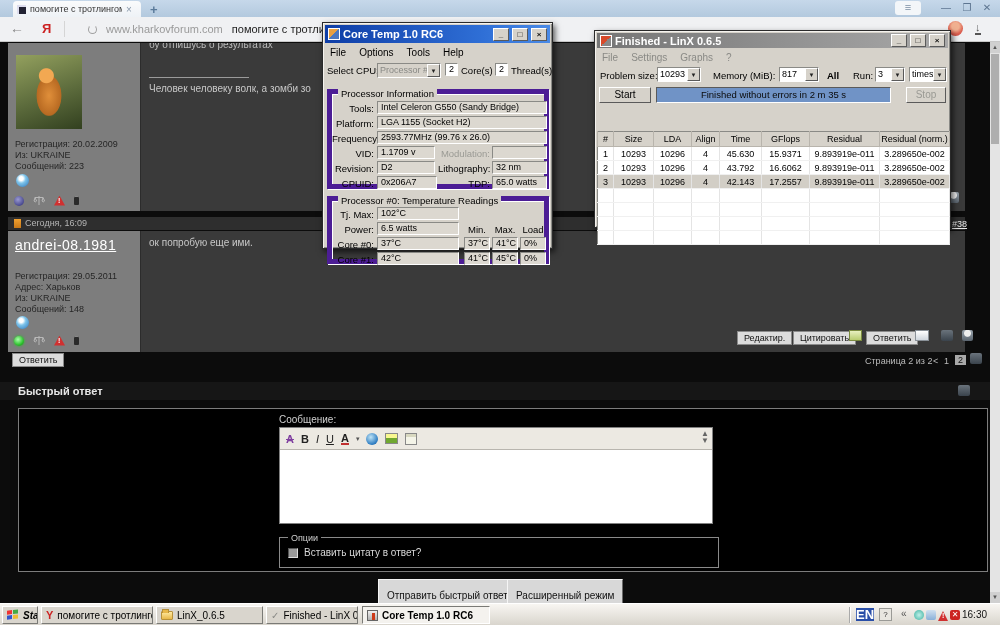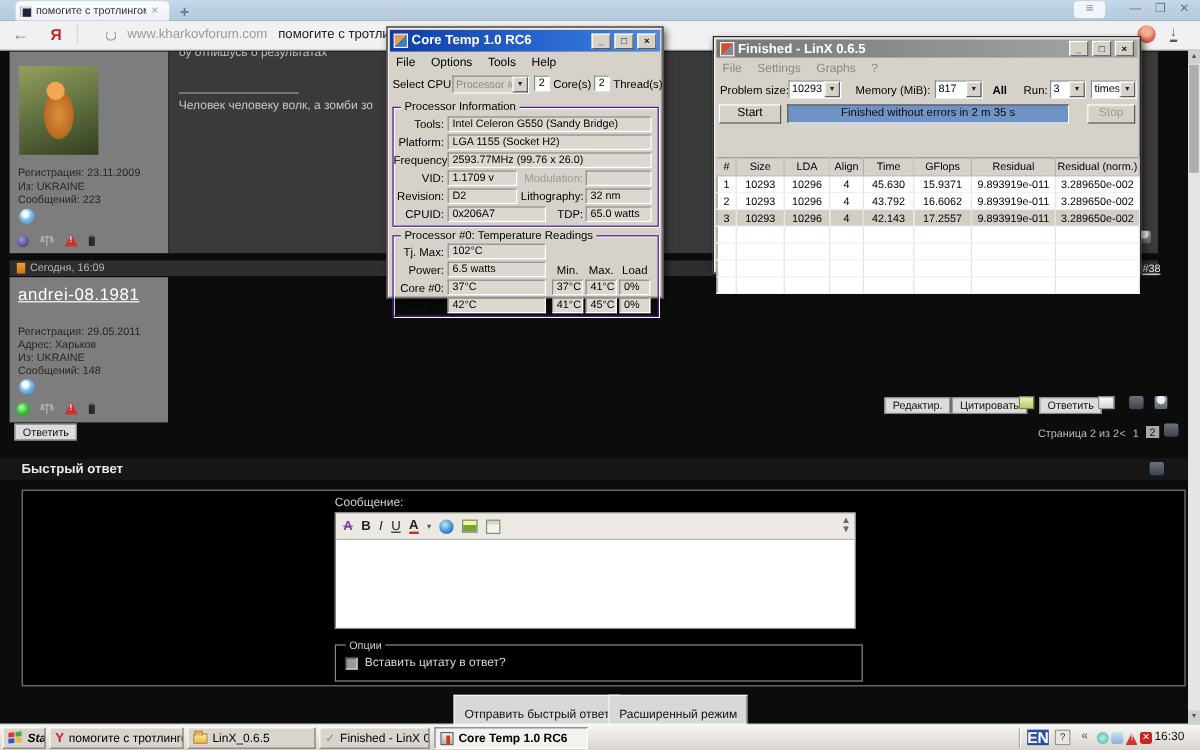--- a/index.html
+++ b/index.html
@@ -89,21 +89,21 @@
   box-shadow:inset 1px 1px 0 #f4f2ee,inset -1px -1px 0 #8a8a86,2px 3px 6px rgba(0,0,0,.65);}
 .tbar{height:18px;display:flex;align-items:center;gap:3px;padding:0 3px;margin:2px;color:#fff;font-weight:bold;font-size:11px;}
 .tbar.active{background:linear-gradient(90deg,#0e3da6,#2f6fd6 70%,#4a8ae6);}
 .tbar.inactive{background:linear-gradient(90deg,#767676,#a8a8a8);}
 .appicon{width:12px;height:12px;flex:none;background:linear-gradient(135deg,#e8a040 50%,#4a78c0 50%);border:1px solid #fff;}
 .tb-title{flex:1;white-space:nowrap;overflow:hidden;}
 .tbtn{width:16px;height:13px;background:#d6d2ca;border:1px solid;border-color:#fff #5a5a5a #5a5a5a #fff;
   color:#111;font-size:8px;text-align:center;line-height:11px;font-weight:bold;flex:none;}
 .menurow{display:flex;gap:13px;padding:2px 7px;font-size:10px;height:15px;}
 .menurow.gray span{color:#8a8a86;}
-.grp{position:absolute;border:1px solid #4c1d95;box-shadow:inset 1px 1px 0 #fff, 1px 1px 0 #fff;}
+.grp{position:absolute;border:5px solid #4c1d95;box-shadow:inset 1px 1px 0 #fff, 1px 1px 0 #fff;}
 .grp .glabel{position:absolute;left:6px;top:-6px;background:#d6d2ca;padding:0 3px;font-size:9.5px;}
 .cfield{position:absolute;background:#dcd8d0;border:1px solid;border-color:#8a8a86 #fff #fff #8a8a86;
   height:13px;line-height:11px;padding:0 3px;font-size:9px;white-space:nowrap;overflow:hidden;}
 .clabel{position:absolute;font-size:9.5px;text-align:right;white-space:nowrap;}
 .graylbl{color:#9a9a94;}
 .combo{position:absolute;height:15px;background:#fff;border:1px solid;border-color:#8a8a86 #fff #fff #8a8a86;
   font-size:9px;line-height:13px;padding:0 2px;}
 .combo .cbtn{position:absolute;right:0;top:0;width:13px;height:13px;background:#d6d2ca;border:1px solid;
   border-color:#fff #5a5a5a #5a5a5a #fff;font-size:6px;text-align:center;line-height:12px;color:#222;}
 .combo.disabled{background:#d6d2ca;color:#8a8a86;}
@@ -169,21 +169,21 @@
     </span>
     <span class="avatar-dot"></span>
     <span class="dl-icon">↓</span>
   </div>
 
   <div id="page">
 
     <div class="post" style="top:1px;height:168px;">
       <div class="ucol">
         <div class="cat-avatar"></div>
-        <div class="uinfo" style="top:96px">Регистрация: 23.11.2009</div>
+        <div class="uinfo" style="top:96px">Регистрация: 20.02.2009</div>
         <div class="uinfo" style="top:107px">Из: UKRAINE</div>
         <div class="uinfo" style="top:118px">Сообщений: 223</div>
         <span class="icq" style="top:131px"></span>
         <div class="irow" style="top:152px">
           <span class="dot1"></span>
           <svg width="12" height="11" viewBox="0 0 12 11">
               <path d="M6 1v9M2 2.5h8M2 2.5 1 6a1.6 1.6 0 0 0 2.6 0zM10 2.5 9 6a1.6 1.6 0 0 0 2.6 0z" stroke="#b8b8b8" stroke-width="1" fill="none"></path>
             </svg>
           <span class="warn"></span>
           <span class="phone"></span>
@@ -213,20 +213,23 @@
         <div class="uinfo" style="top:73px">Сообщений: 148</div>
         <span class="icq" style="top:85px"></span>
         <div class="irow" style="top:104px">
           <span class="dot2"></span>
           <svg width="12" height="11" viewBox="0 0 12 11">
               <path d="M6 1v9M2 2.5h8M2 2.5 1 6a1.6 1.6 0 0 0 2.6 0zM10 2.5 9 6a1.6 1.6 0 0 0 2.6 0z" stroke="#b8b8b8" stroke-width="1" fill="none"></path>
             </svg>
           <span class="warn"></span>
           <span class="phone"></span>
         </div>
+      </div>
+      <div class="mcol">
+        <div style="position:absolute;left:8px;top:6px;font-size:10px">ок попробую еще ими.</div>
       </div>
     </div>
 
     <span class="fbtn" style="position:absolute;left:737px;top:289px">Редактир.</span>
     <span class="fbtn" style="position:absolute;left:793px;top:289px">Цитировать</span>
     <span class="minote" style="position:absolute;left:849px;top:288px"></span>
     <span class="fbtn" style="position:absolute;left:866px;top:289px">Ответить</span>
     <span class="mipaper" style="position:absolute;left:915px;top:288px"></span>
     <span class="midark" style="position:absolute;left:941px;top:288px"></span>
     <span class="miuser" style="position:absolute;left:962px;top:288px"></span>
@@ -307,21 +310,21 @@
         <span class="cfield" style="left:45px;top:37px;width:170px">2593.77MHz (99.76 x 26.0)</span>
         <span class="clabel" style="left:0;top:54px;width:42px">VID:</span>
         <span class="cfield" style="left:45px;top:52px;width:58px">1.1709 v</span>
         <span class="clabel graylbl" style="left:106px;top:54px;width:52px">Modulation:</span>
         <span class="cfield" style="left:160px;top:52px;width:55px"></span>
         <span class="clabel" style="left:0;top:69px;width:42px">Revision:</span>
         <span class="cfield" style="left:45px;top:67px;width:58px">D2</span>
         <span class="clabel" style="left:106px;top:69px;width:52px">Lithography:</span>
         <span class="cfield" style="left:160px;top:67px;width:55px">32 nm</span>
         <span class="clabel" style="left:0;top:84px;width:42px">CPUID:</span>
-        <span class="cfield" style="left:45px;top:82px;width:82px">0x206A7</span>
+        <span class="cfield" style="left:45px;top:82px;width:60px">0x206A7</span>
         <span class="clabel" style="left:106px;top:84px;width:52px">TDP:</span>
         <span class="cfield" style="left:160px;top:82px;width:55px">65.0 watts</span>
       </div>
 
       <div class="grp" style="left:4px;top:136px;width:222px;height:68px">
         <span class="glabel">Processor #0: Temperature Readings</span>
         <span class="clabel" style="left:0;top:8px;width:42px">Tj. Max:</span>
         <span class="cfield" style="left:45px;top:6px;width:82px">102°C</span>
         <span class="clabel" style="left:0;top:23px;width:42px">Power:</span>
         <span class="cfield" style="left:45px;top:21px;width:82px">6.5 watts</span>

